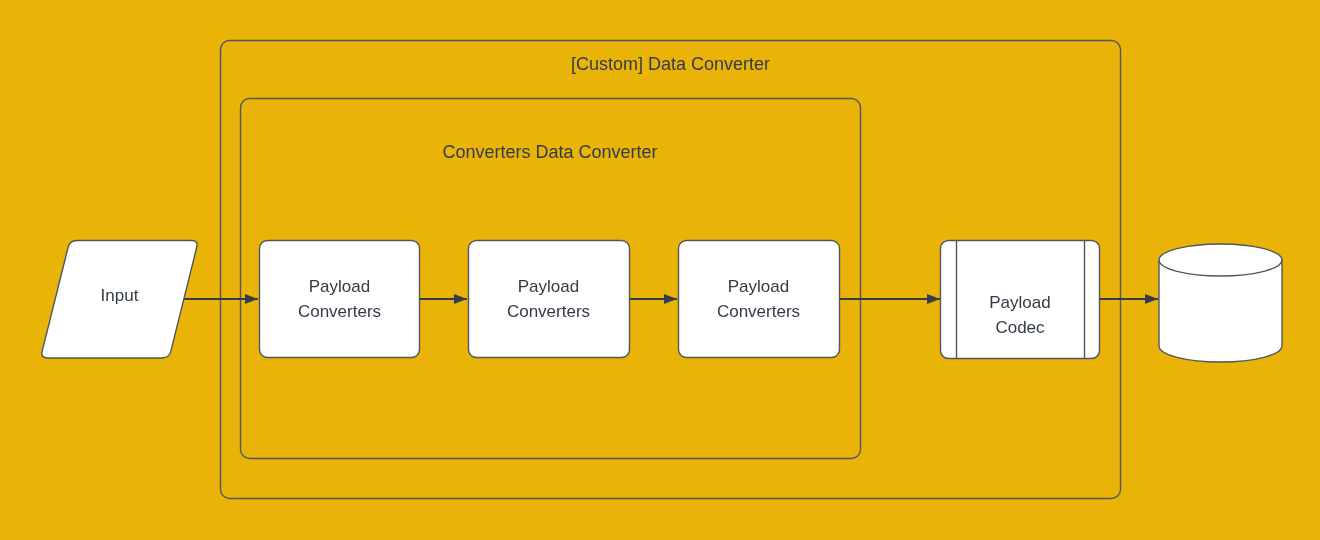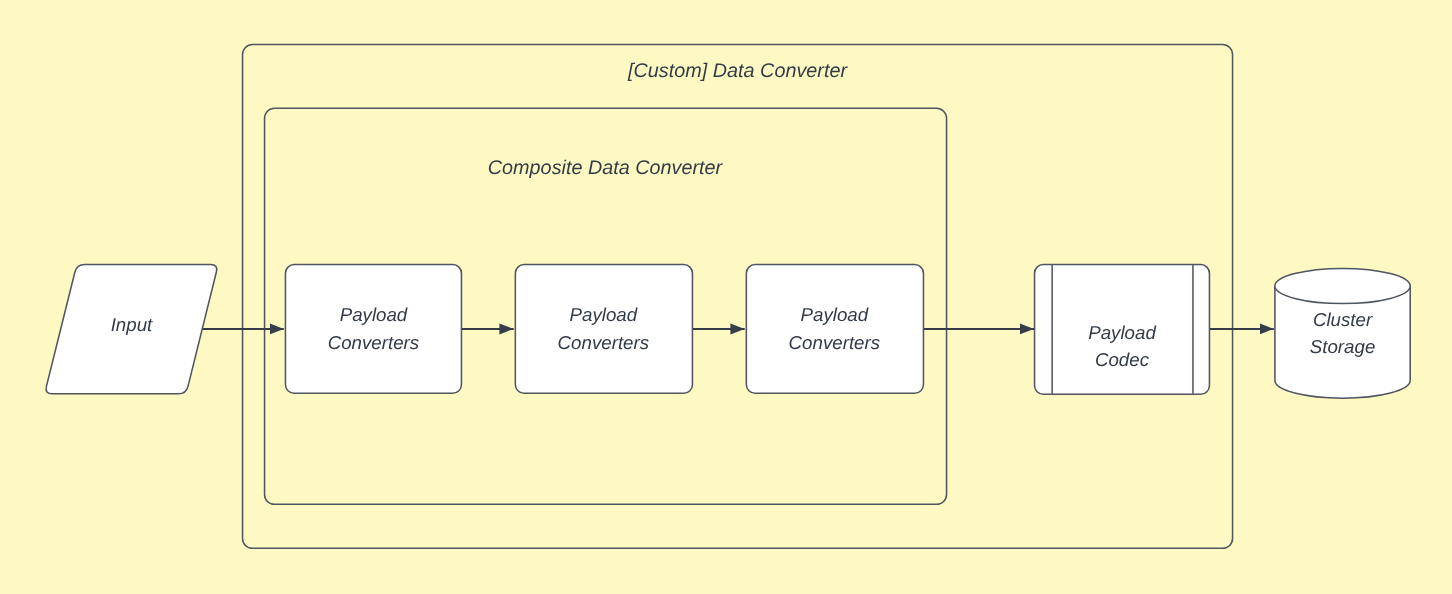--- a/index.html
+++ b/index.html
@@ -5,23 +5,22 @@
   html, body {
     margin: 0;
     padding: 0;
     background: #ffffff;
     font-family: "Liberation Sans", sans-serif;
   }
   .canvas {
     position: relative;
     width: 1320px;
     height: 540px;
-    background: #fef9c3;
+    background: #eab308;
     overflow: hidden;
-    font-style: italic;
   }
   .layer {
     position: absolute;
     left: 0;
     top: 0;
   }
   .label {
     position: absolute;
     display: flex;
     align-items: center;
@@ -74,27 +73,26 @@
     <rect x="940.5" y="240.5" width="159" height="118" rx="8" fill="#ffffff" stroke="#4f565f" stroke-width="1.4"></rect>
     <line x1="956.5" y1="241" x2="956.5" y2="358" stroke="#4f565f" stroke-width="1.4"></line>
     <line x1="1084.5" y1="241" x2="1084.5" y2="358" stroke="#4f565f" stroke-width="1.4"></line>
 
     <path d="M 1159,260 L 1159,346 A 61.5,16 0 0 0 1282,346 L 1282,260" fill="#ffffff" stroke="#4f565f" stroke-width="1.4"></path>
     <ellipse cx="1220.5" cy="260" rx="61.5" ry="16" fill="#ffffff" stroke="#4f565f" stroke-width="1.4"></ellipse>
   </svg>
 
   <div class="container-title" style="left:220px; top:53px; width:901px;">[Custom] Data Converter</div>
 
-  <div class="container-title" style="left:240px; top:141px; width:620px;">Composite Data Converter</div>
+  <div class="container-title" style="left:240px; top:141px; width:620px;">Converters Data Converter</div>
 
   <div class="label" style="left:40px; top:240px; width:159px; height:110px;">Input</div>
 
   <div class="label" style="left:259px; top:240px; width:161px; height:117px; padding:0 20px; box-sizing:content-box; width:121px;">Payload Converters</div>
 
   <div class="label" style="left:468px; top:240px; width:121px; height:117px; padding:0 20px;">Payload Converters</div>
 
   <div class="label" style="left:678px; top:240px; width:121px; height:117px; padding:0 20px;">Payload Converters</div>
 
   <div class="label" style="left:952px; top:240px; width:96px; height:118px; padding:16px 20px;">Payload Codec</div>
 
-  <div class="label" style="left:1167px; top:244px; width:107px; height:118px;">Cluster Storage</div>
 
 </div>
 
 </body></html>

